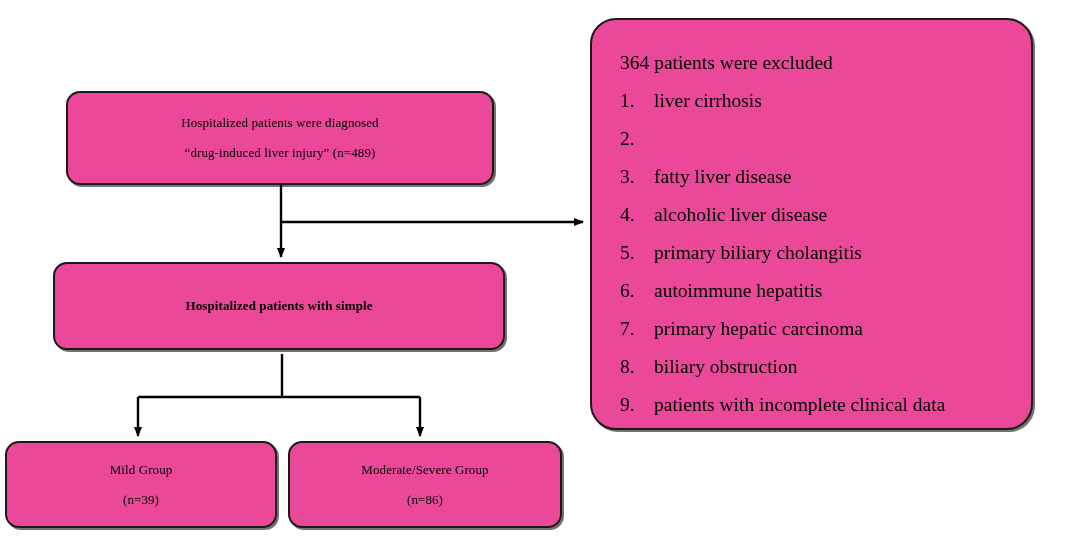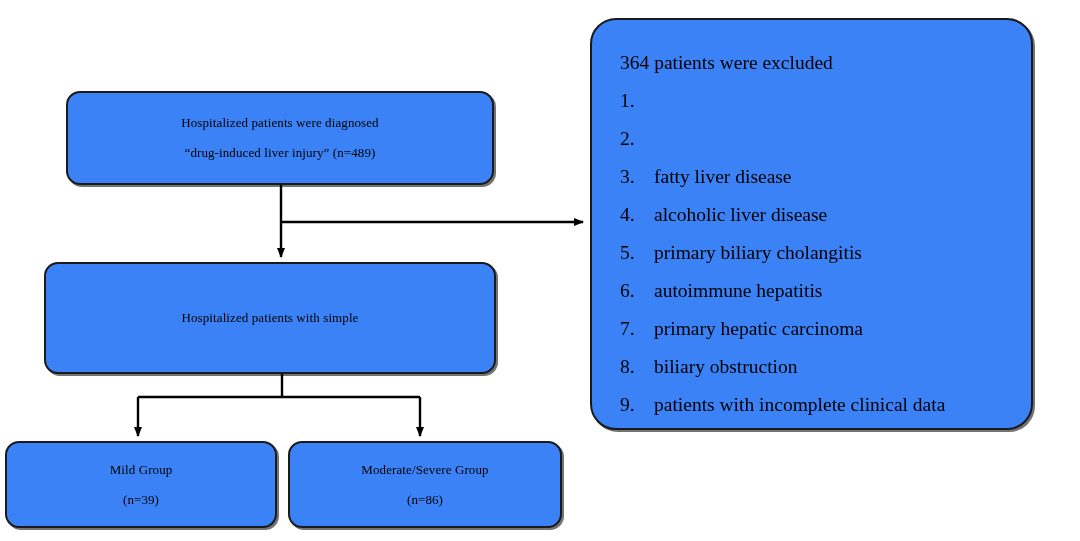--- a/index.html
+++ b/index.html
@@ -12,21 +12,21 @@
     width: 1080px;
     height: 541px;
     background: #ffffff;
     overflow: hidden;
     font-family: "Liberation Serif", "DejaVu Serif", serif;
     color: #000000;
   }
   .node {
     position: absolute;
     box-sizing: border-box;
-    background: #3b82f6;
+    background: #ec4899;
     border: 2px solid #1a1a1a;
     border-radius: 14px;
     box-shadow: 2px 2px 0 rgba(0,0,0,0.55);
     display: flex;
     flex-direction: column;
     align-items: center;
     justify-content: center;
     text-align: center;
   }
   .node .line {
@@ -34,21 +34,21 @@
     font-size: 13px;
     line-height: 30px;
     white-space: nowrap;
     letter-spacing: 0.1px;
   }
   
   #box-diagnosed {
     left: 66px; top: 91px; width: 428px; height: 94px;
   }
   #box-simple {
-    left: 44px; top: 262px; width: 452px; height: 112px;
+    left: 53px; top: 262px; width: 452px; height: 88px; font-weight: bold;
   }
   #box-mild {
     left: 5px; top: 441px; width: 272px; height: 87px; text-align: right;
   }
   #box-modsev {
     left: 288px; top: 441px; width: 274px; height: 87px;
   }
   #box-excluded {
     left: 590px; top: 18px; width: 443px; height: 412px;
     border-radius: 26px;
@@ -126,20 +126,21 @@
   <div class="node" id="box-modsev">
     <span class="line">Moderate/Severe Group</span>
     <span class="line">(n=86)</span>
   </div>
 
   <div class="node" id="box-excluded">
     <div id="excl-heading">364 patients were excluded</div>
     <ul id="excl-list">
         <li>
           <span class="num">1.</span>
+          <span>liver cirrhosis</span>
         </li>
         <li>
           <span class="num">2.</span>
         </li>
         <li>
           <span class="num">3.</span>
           <span>fatty liver disease</span>
         </li>
         <li>
           <span class="num">4.</span>

